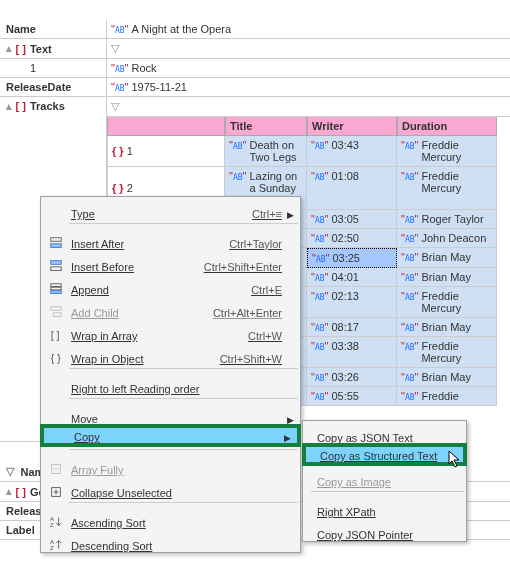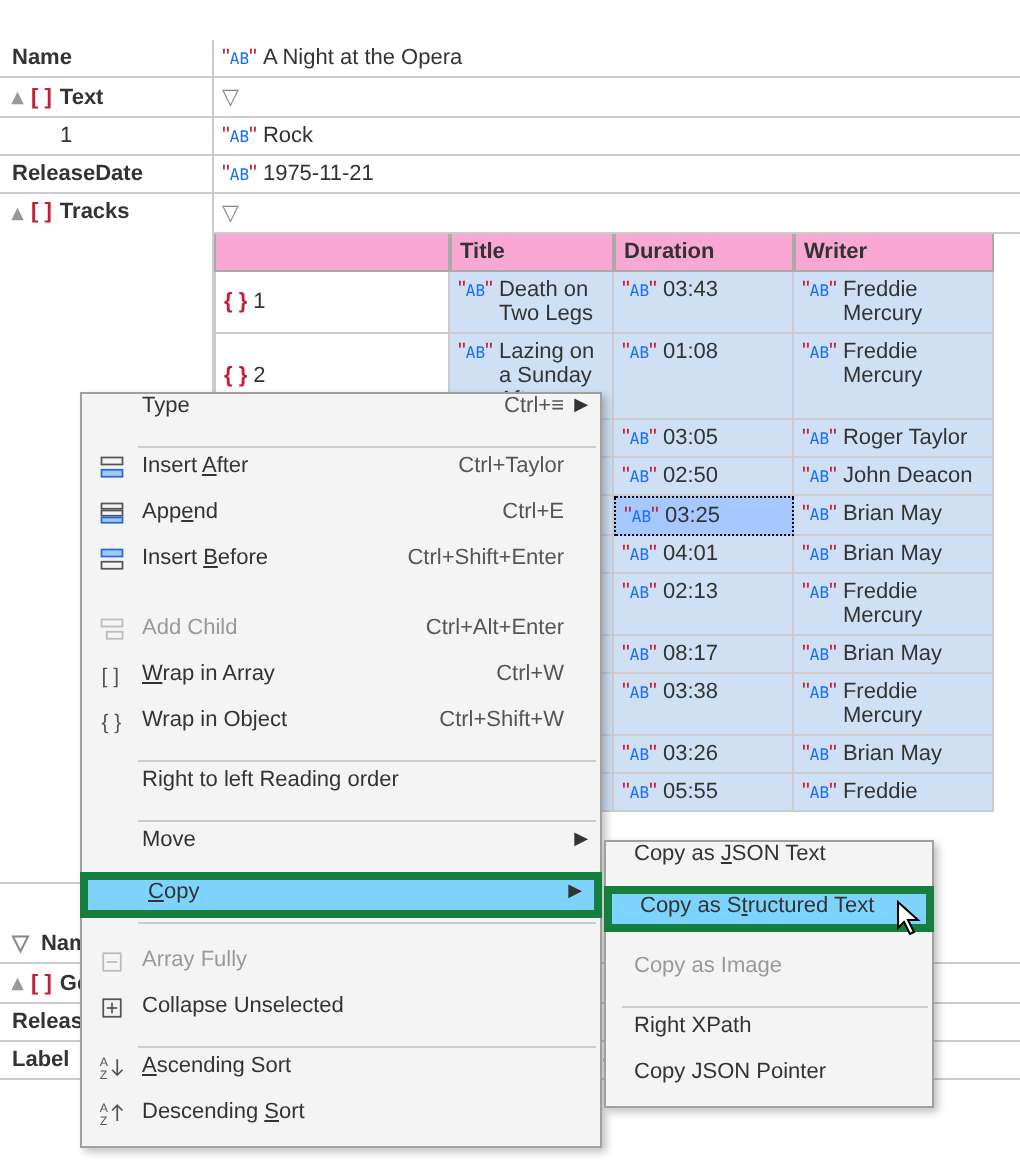--- a/index.html
+++ b/index.html
@@ -18,22 +18,22 @@
   .tracks-head-left { border-right: 1px solid #ccc; border-bottom: 1px solid #ccc; padding: 3px 6px; font-weight: bold; display:flex; gap:4px; align-items:flex-start; }
   .th { background: #f9a8d4; border: 1px solid #aaa; border-top:none; padding: 3px 4px; font-weight: bold; }
   .idx-cell { border:1px solid #ccc; border-top:none; border-left:1px solid #ccc; padding: 3px 4px; display:flex; align-items:center; gap:3px; }
   .td { border:1px solid #ccc; border-top:none; border-left:none; padding: 3px 4px; background:#cfe0f4; display:flex; align-items:flex-start; gap:3px; }
   .td.sel { background:#a6c8ff; border: 1px dotted #000; }
   
   
   .menu { position:absolute; background:#f4f4f4; border:1px solid #a0a0a0; box-shadow:2px 2px 4px rgba(0,0,0,0.25); font-size:11px; }
   .menu-main { left:40px; top:196px; width:261px; }
   .menu-sub { left:302px; top:420px; width:165px; }
-  .menu-row { display:flex; align-items:flex-start; height:23px; padding: 0 18px 0 4px; position:relative; }
-  .menu-row.disabled { color:#999;margin-top:12px; }
+  .menu-row { display:flex; align-items:flex-end; height:23px; padding: 0 18px 0 4px; position:relative;text-decoration:underline; }
+  .menu-row.disabled { color:#999; }
   .menu-row.hl { background:#7dd3fc; border:4px solid #15803d; margin:-1px; }
   .menu-icon { width:22px; display:flex; justify-content:center; color:#666; }
   .menu-label { flex:1; padding-left:4px; }
   .menu-key { color:#555; }
   .menu-arrow { position:absolute; right:6px; font-size:9px; }
   .menu-sep { height:1px; background:#ccc; margin:3px 2px 3px 28px; }
   .ul { text-decoration: underline; }
   .cursor { position:absolute; left:448px; top:450px; font-size:14px; pointer-events:none; }
   svg.icon { width:14px; height:14px; }
 </style>
@@ -81,22 +81,22 @@
       <span class="arr-brackets">[ ]</span> 
       <span>Tracks</span>
     </div>
   <div>
     <div class="filter-cell">
         <span class="filter-icon">▽</span>
       </div>
     <div style="display:grid; grid-template-columns:118px 82px 90px 100px;">
       <div class="th"></div>
       <div class="th">Title</div>
+      <div class="th">Writer</div>
       <div class="th">Duration</div>
-      <div class="th">Writer</div>
     </div>
     <div id="track-rows">
         <div style="display: grid; grid-template-columns: 118px 82px 90px 100px;">
           <div class="idx-cell"><span class="curly">{ }</span> 1</div>
           <div class="td"><span class="quoted">"<span class="ab-tag">AB</span>"</span> Death on Two Legs</div>
           <div class="td"><span class="quoted">"<span class="ab-tag">AB</span>"</span> 03:43</div>
           <div class="td"><span class="quoted">"<span class="ab-tag">AB</span>"</span> Freddie Mercury</div>
         </div>
         <div style="display: grid; grid-template-columns: 118px 82px 90px 100px;">
           <div class="idx-cell"><span class="curly">{ }</span> 2</div>
@@ -206,37 +206,37 @@
           <rect x="2" y="2" width="12" height="4" fill="none" stroke="#555"></rect>
           <rect x="2" y="9" width="12" height="4" fill="#9cf" stroke="#36c"></rect>
         </svg>
       </span>
       <span class="menu-label">Insert <span class="ul">A</span>fter</span>
       <span class="menu-key">Ctrl+Taylor</span>
     </div>
   <div class="menu-row">
       <span class="menu-icon">
         <svg class="icon" viewBox="0 0 16 16">
+          <rect x="2" y="2" width="12" height="4" fill="#9cf" stroke="#36c"></rect>
+          <rect x="2" y="9" width="12" height="4" fill="none" stroke="#555"></rect>
+        </svg>
+      </span>
+      <span class="menu-label">Insert <span class="ul">B</span>efore</span>
+      <span class="menu-key">Ctrl+Shift+Enter</span>
+    </div>
+  <div class="menu-row">
+      <span class="menu-icon">
+        <svg class="icon" viewBox="0 0 16 16">
           <rect x="2" y="2" width="12" height="3" fill="none" stroke="#555"></rect>
           <rect x="2" y="6" width="12" height="3" fill="none" stroke="#555"></rect>
           <rect x="2" y="10" width="12" height="3" fill="#9cf" stroke="#36c"></rect>
         </svg>
       </span>
       <span class="menu-label">App<span class="ul">e</span>nd</span>
       <span class="menu-key">Ctrl+E</span>
-    </div>
-  <div class="menu-row">
-      <span class="menu-icon">
-        <svg class="icon" viewBox="0 0 16 16">
-          <rect x="2" y="2" width="12" height="4" fill="#9cf" stroke="#36c"></rect>
-          <rect x="2" y="9" width="12" height="4" fill="none" stroke="#555"></rect>
-        </svg>
-      </span>
-      <span class="menu-label">Insert <span class="ul">B</span>efore</span>
-      <span class="menu-key">Ctrl+Shift+Enter</span>
     </div>
   <div class="menu-row disabled">
       <span class="menu-icon">
         <svg class="icon" viewBox="0 0 16 16">
           <rect x="2" y="2" width="12" height="4" fill="none" stroke="#bbb"></rect>
           <rect x="5" y="9" width="9" height="4" fill="none" stroke="#bbb"></rect>
         </svg>
       </span>
       <span class="menu-label">Add Child</span>
       <span class="menu-key">Ctrl+Alt+Enter</span>

